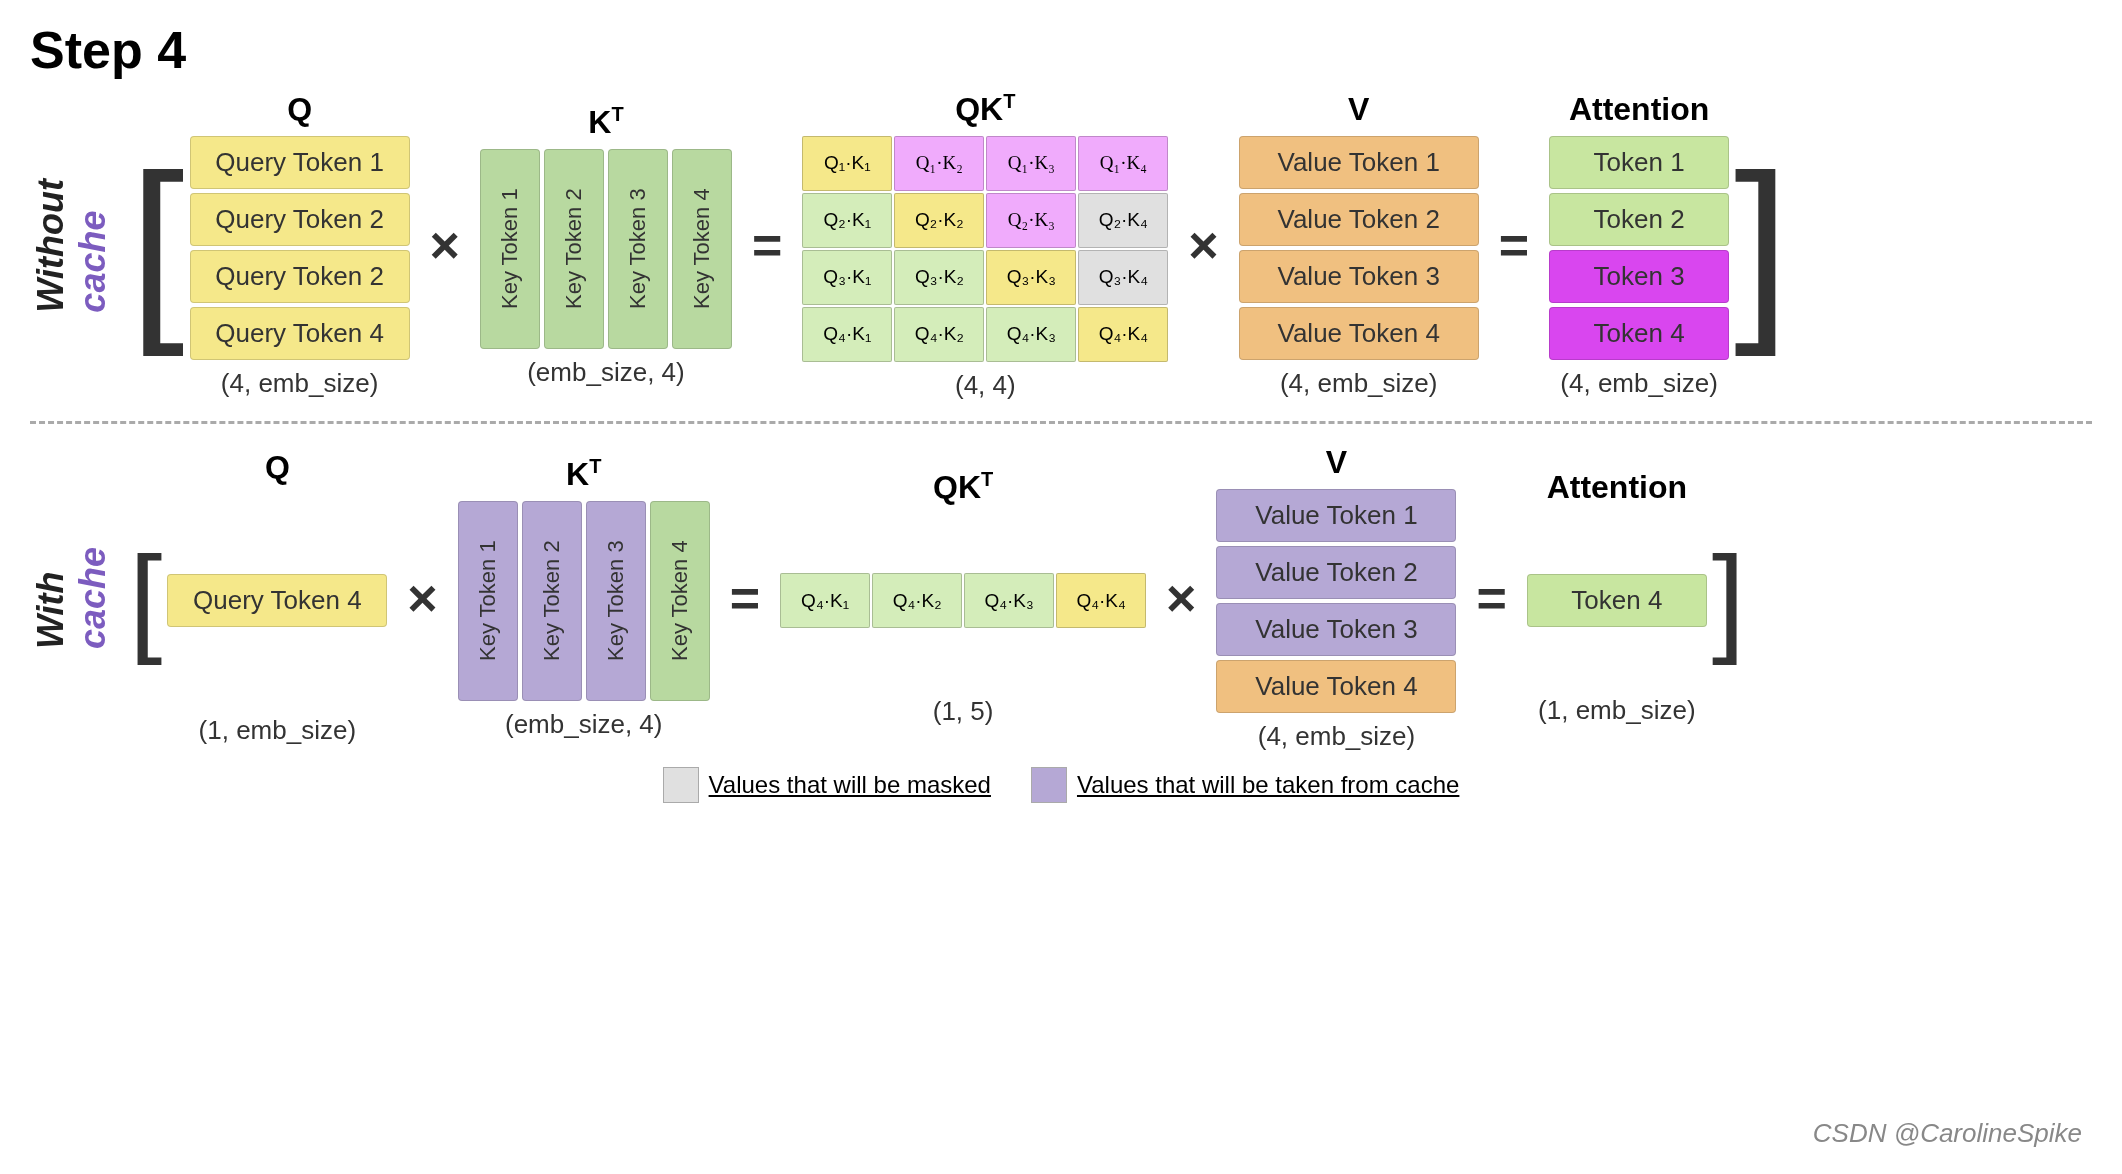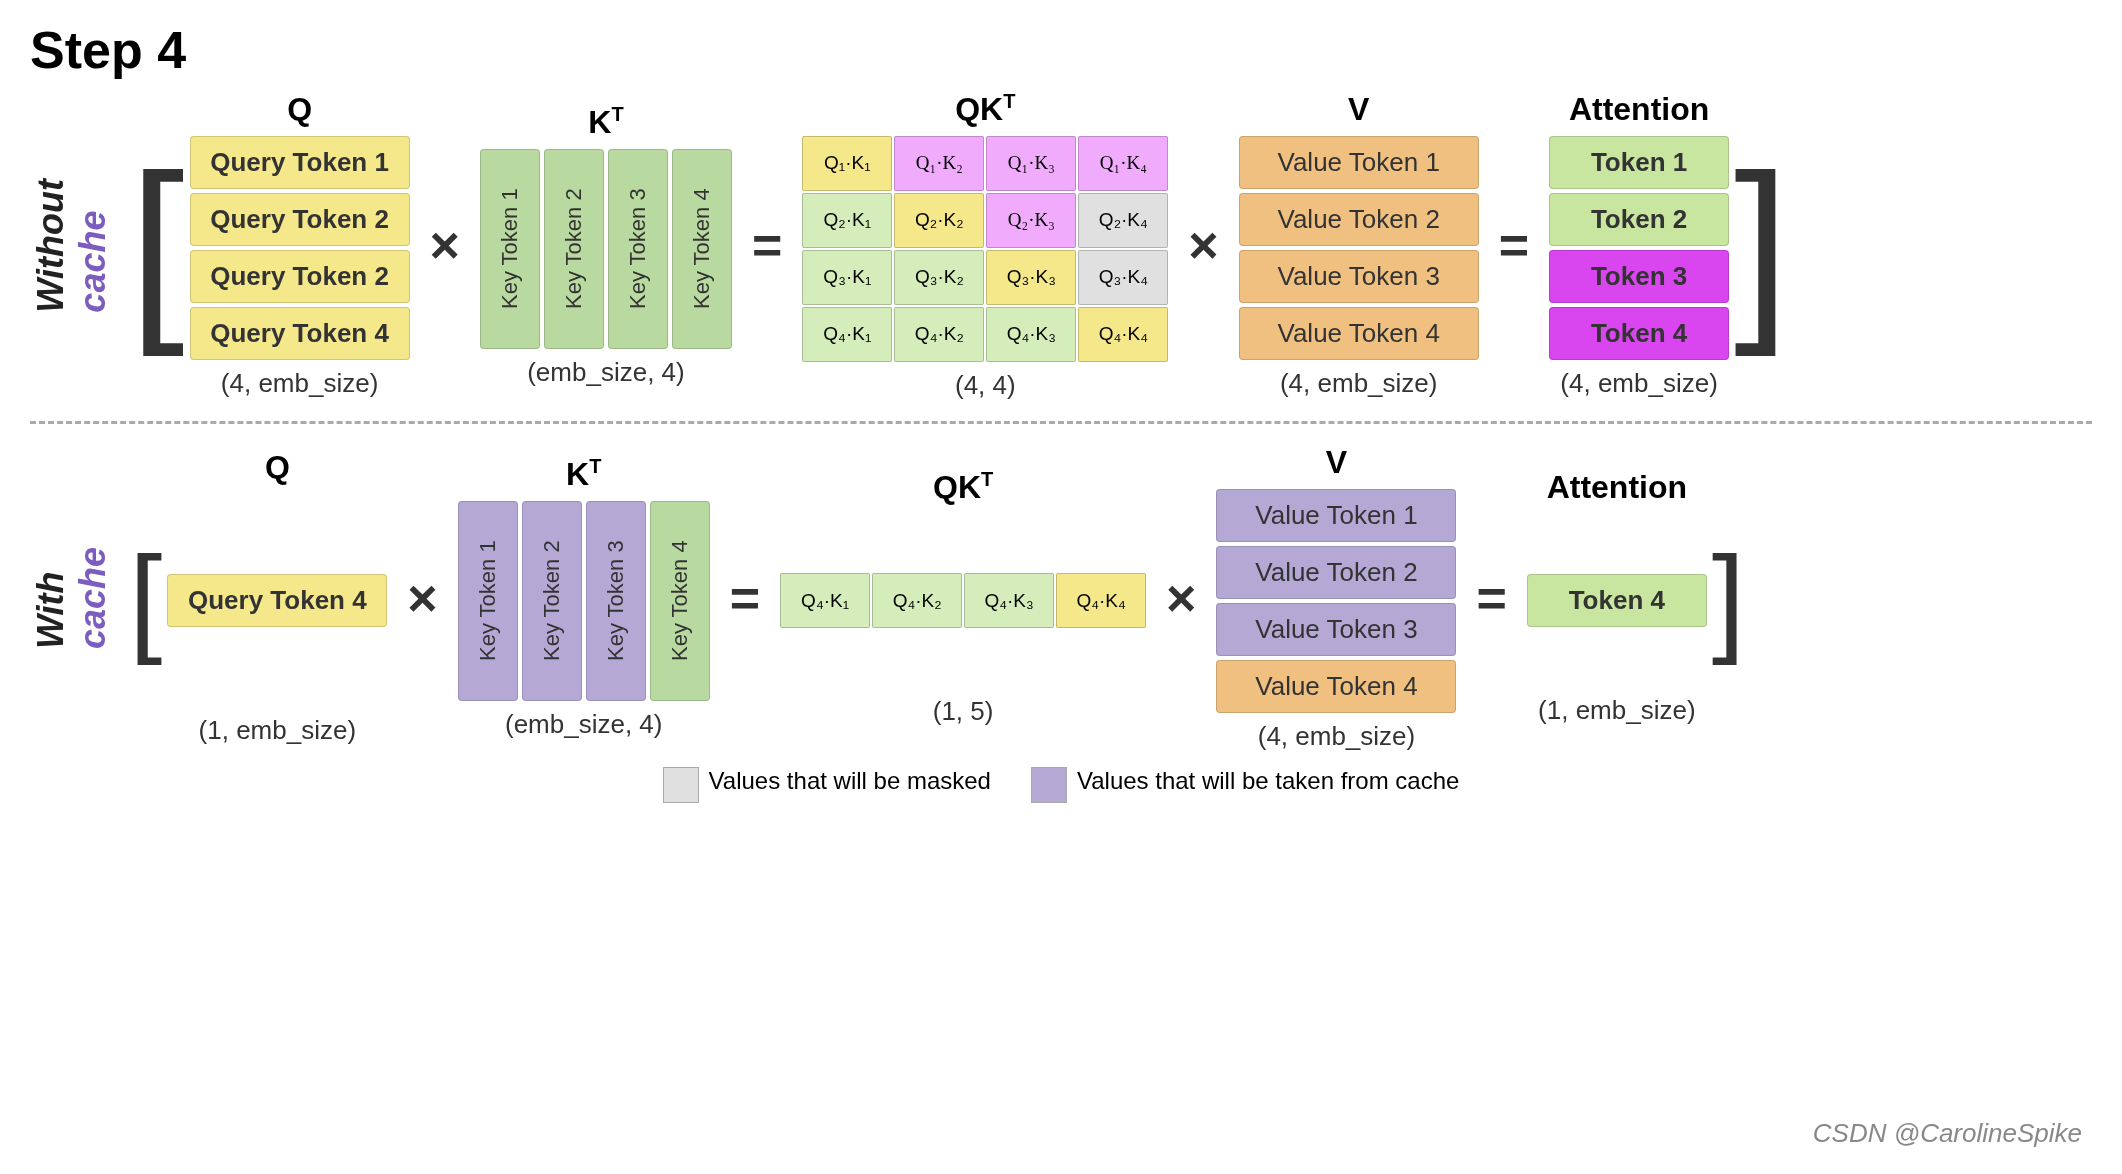--- a/index.html
+++ b/index.html
@@ -83,21 +83,20 @@
       border-radius: 4px;
       font-size: 26px;
       text-align: center;
       min-width: 220px;
       border: 1px solid rgba(0,0,0,0.15);
     }
 
     .token-yellow {
       background: #f5e88a;
       color: #333;
-      font-weight: bold;
     }
 
     
     .kt-matrix {
       display: flex;
       flex-direction: row;
       gap: 4px;
       align-items: stretch;
     }
 
@@ -171,21 +170,20 @@
     }
 
     .value-orange { background: #f0c080; color: #333; }
     .value-purple { background: #b5a8d5; color: #333; }
 
     
     .attention-matrix {
       display: flex;
       flex-direction: column;
       gap: 4px;
-      font-weight: bold;
     }
 
     .attention-row {
       padding: 10px 18px;
       border-radius: 4px;
       font-size: 26px;
       text-align: center;
       min-width: 180px;
       border: 1px solid rgba(0,0,0,0.15);
     }
@@ -206,22 +204,24 @@
     .legend {
       display: flex;
       gap: 40px;
       align-items: center;
       justify-content: center;
       margin-top: 15px;
     }
 
     .legend-item {
       display: flex;
+      align-items: center;
       gap: 10px;
       font-size: 24px;
+      text-decoration: underline;
     }
 
     .legend-box {
       width: 36px;
       height: 36px;
       border: 1px solid #aaa;
     }
 
     .credit {
       position: absolute;

